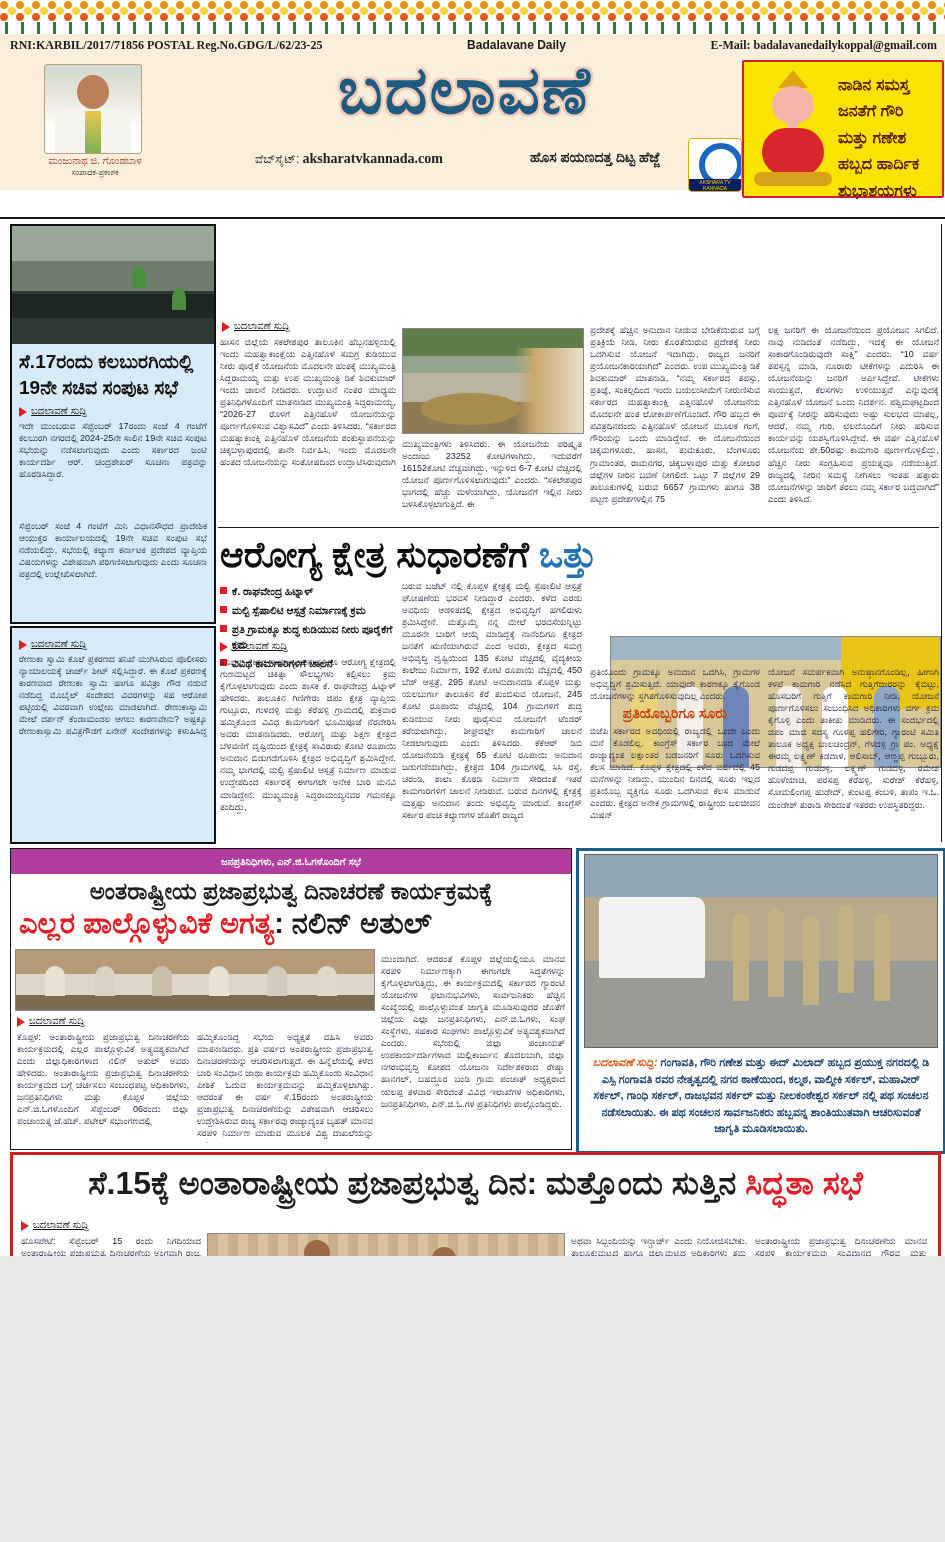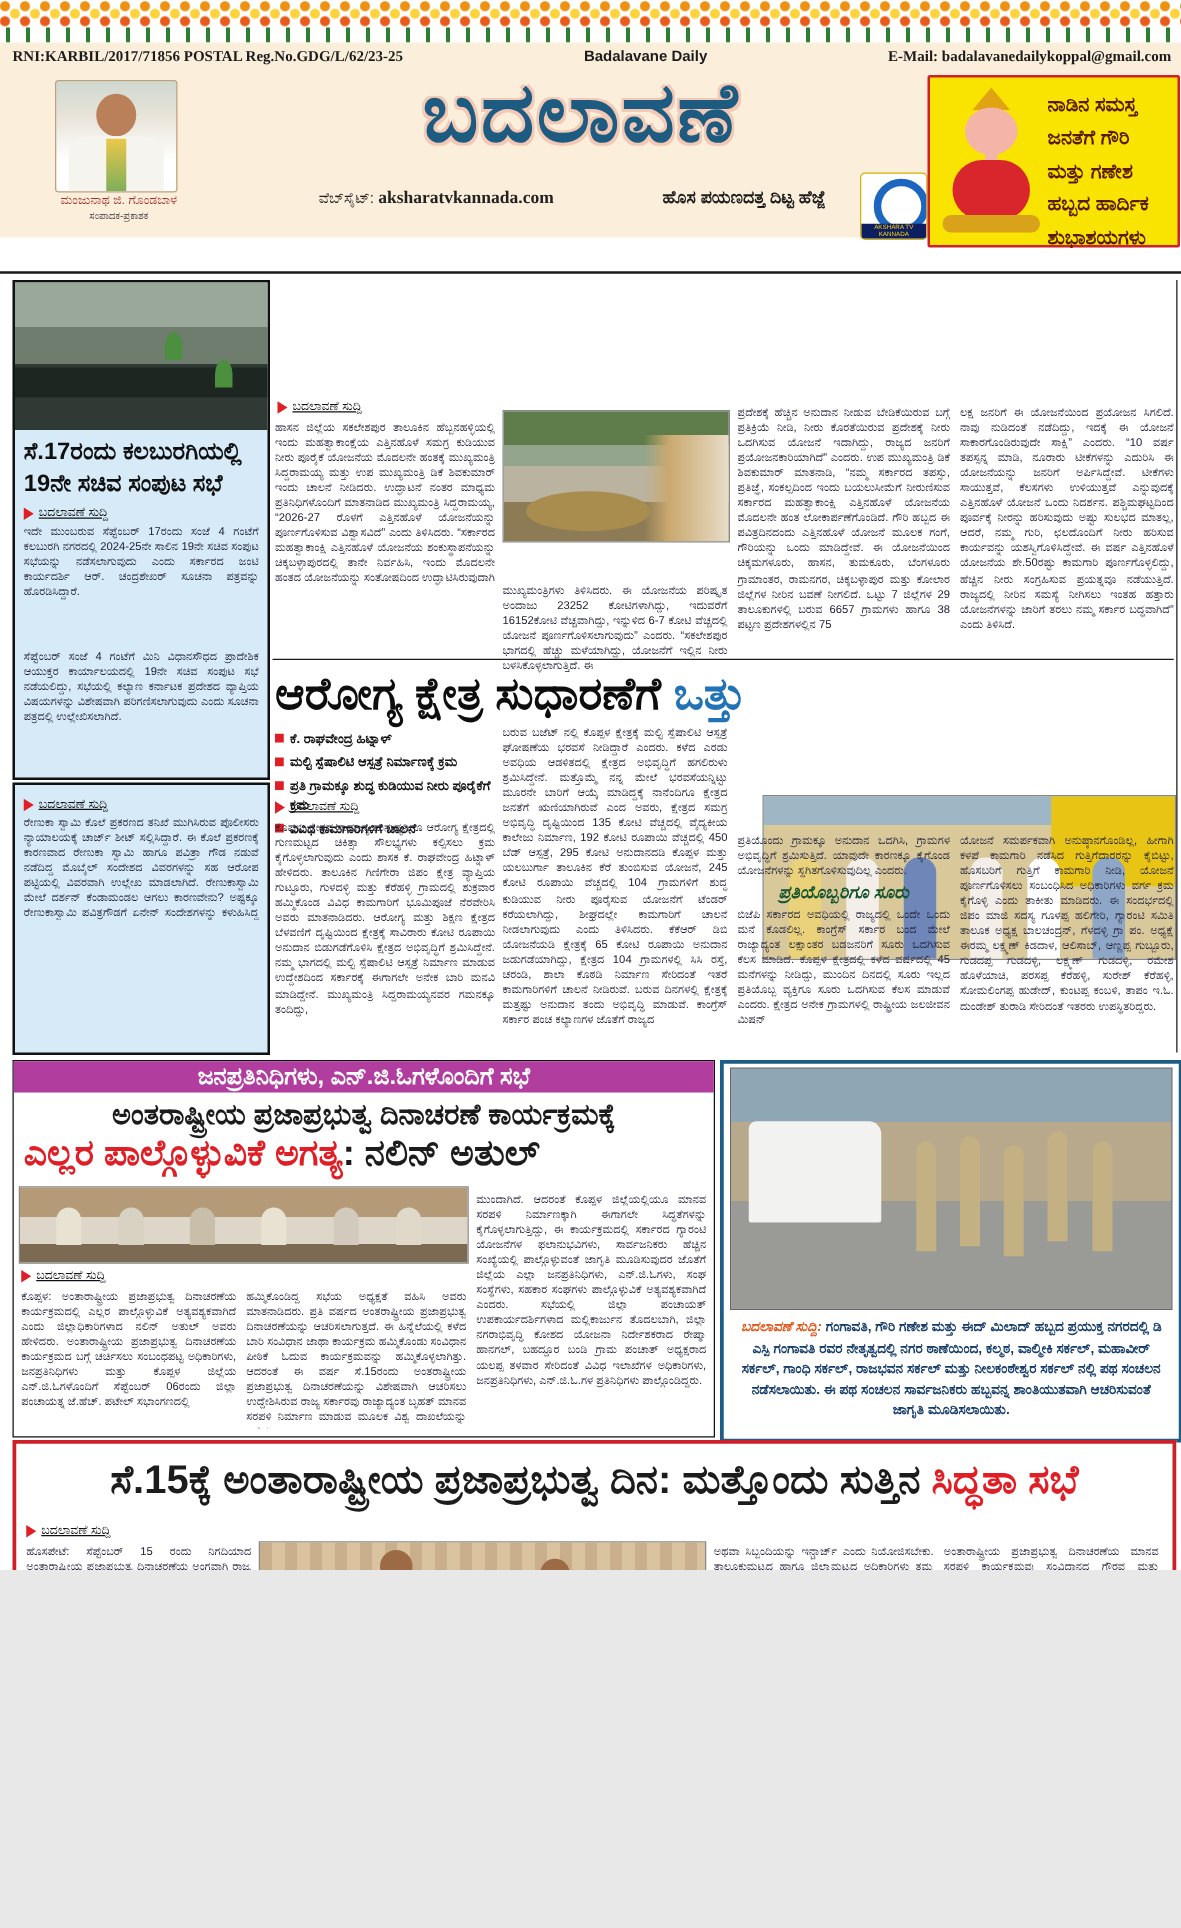--- a/index.html
+++ b/index.html
@@ -79,24 +79,24 @@
   .photo-ettinahole .crowd{position:absolute;right:0;top:18%;width:38%;height:82%;background:linear-gradient(90deg,transparent,#caa96f 30%,#e8dcc8);}
   .photo-ettinahole .water{position:absolute;left:10%;top:62%;width:55%;height:30%;border-radius:50%;background:#a98d4e;}
   
   .h-hl{font-size:36px;font-weight:bold;color:#0d0d0d;white-space:nowrap;}
   .photo-garland{background:linear-gradient(180deg,#9fb6c4 0 18%,#d9c89a 18% 100%);position:relative;}
   .photo-garland .wall{position:absolute;right:0;top:0;width:30%;height:55%;background:#e8c415;}
   .photo-garland .p{position:absolute;bottom:0;width:26px;height:62%;border-radius:12px 12px 0 0;}
   .bullets{font-size:10.5px;font-weight:bold;line-height:1.5;color:#111;}
   .bullets .b{display:flex;gap:5px;margin-bottom:3px;}
   .sq{flex:0 0 auto;width:7px;height:7px;background:#e01e25;margin-top:3px;}
-  .subhead{font-size:14px;font-weight:bold;text-align:center;color:#14532d;margin:3px 0;font-style:italic;}
+  .subhead{font-size:14px;font-weight:bold;text-align:center;color:#c2410c;margin:3px 0;}
   
   .demo-box{left:10px;top:848px;width:560px;height:300px;border:1.5px solid #111;background:#fff;}
-  .kicker{height:25px;background:#b13d9e;color:#fff;font-size:19px;font-weight:bold;display:flex;align-items:center;justify-content:center;}
+  .kicker{height:25px;background:#b13d9e;color:#fff;font-size:10px;font-weight:bold;display:flex;align-items:center;justify-content:center;}
   .d-hl1{text-align:center;font-size:23px;font-weight:bold;margin-top:4px;white-space:nowrap;}
   .d-hl2{text-align:left;padding-left:8px;font-size:29px;font-weight:bold;margin-top:2px;white-space:nowrap;}
   .photo-meet{background:linear-gradient(180deg,#b59a78 0 40%,#ded6c8 40% 75%,#7d6a52 75% 100%);position:relative;}
   .photo-meet .p{position:absolute;top:26%;width:20px;height:50%;border-radius:10px 10px 0 0;}
   
   .police-box{left:576px;top:848px;width:364px;height:300px;border:3px solid #1d5e88;background:#fff;}
   .photo-police{position:relative;width:352px;height:192px;margin:3px auto 0;border:1px solid #666;
     background:linear-gradient(180deg,#8fa7b5 0 22%,#b9a98c 22% 55%,#9a9a96 55% 100%);}
   .photo-police .van{position:absolute;left:4%;top:22%;width:30%;height:42%;background:#f2f2f0;border-radius:6px 10px 2px 2px;}
   .photo-police .p{position:absolute;width:16px;height:46%;border-radius:8px 8px 0 0;background:#c3b083;}
@@ -193,21 +193,21 @@
   <div class="abs byline" style="left:222px;top:320px;">
     <span class="tri"></span>
     <span class="txt">ಬದಲಾವಣೆ ಸುದ್ದಿ</span>
   </div>
 
   <div class="abs body-txt" style="left:220px;top:336px;width:176px;height:190px;">ಹಾಸನ ಜಿಲ್ಲೆಯ ಸಕಲೇಶಪುರ ತಾಲೂಕಿನ ಹೆಬ್ಬನಹಳ್ಳಿಯಲ್ಲಿ ಇಂದು ಮಹತ್ವಾಕಾಂಕ್ಷೆಯ ಎತ್ತಿನಹೊಳೆ ಸಮಗ್ರ ಕುಡಿಯುವ ನೀರು ಪೂರೈಕೆ ಯೋಜನೆಯ ಮೊದಲನೇ ಹಂತಕ್ಕೆ ಮುಖ್ಯಮಂತ್ರಿ ಸಿದ್ದರಾಮಯ್ಯ ಮತ್ತು ಉಪ ಮುಖ್ಯಮಂತ್ರಿ ಡಿಕೆ ಶಿವಕುಮಾರ್ ಇಂದು ಚಾಲನೆ ನೀಡಿದರು. ಉದ್ಘಾಟನೆ ನಂತರ ಮಾಧ್ಯಮ ಪ್ರತಿನಿಧಿಗಳೊಂದಿಗೆ ಮಾತನಾಡಿದ ಮುಖ್ಯಮಂತ್ರಿ ಸಿದ್ದರಾಮಯ್ಯ, “2026-27 ರೊಳಗೆ ಎತ್ತಿನಹೊಳೆ ಯೋಜನೆಯನ್ನು ಪೂರ್ಣಗೊಳಿಸುವ ವಿಶ್ವಾಸವಿದೆ” ಎಂದು ತಿಳಿಸಿದರು. “ಸರ್ಕಾರದ ಮಹತ್ವಾಕಾಂಕ್ಷಿ ಎತ್ತಿನಹೊಳೆ ಯೋಜನೆಯ ಶಂಕುಸ್ಥಾಪನೆಯನ್ನು ಚಿಕ್ಕಬಳ್ಳಾಪುರದಲ್ಲಿ ತಾನೇ ನಿರ್ವಹಿಸಿ, ಇಂದು ಮೊದಲನೇ ಹಂತದ ಯೋಜನೆಯನ್ನು ಸಂತೋಷದಿಂದ ಉದ್ಘಾಟಿಸಿರುವುದಾಗಿ</div>
   <div class="abs ph photo-ettinahole" style="left:402px;top:328px;width:180px;height:104px;">
     <div class="crowd"></div>
       <div class="water"></div>
   </div>
-  <div class="abs body-txt" style="left:402px;top:438px;width:180px;height:88px;margin-top:28px;">ಮುಖ್ಯಮಂತ್ರಿಗಳು ತಿಳಿಸಿದರು. ಈ ಯೋಜನೆಯ ಪರಿಷ್ಕೃತ ಅಂದಾಜು 23252 ಕೋಟಿಗಳಾಗಿದ್ದು, ಇದುವರೆಗೆ 16152ಕೋಟಿ ವೆಚ್ಚವಾಗಿದ್ದು, ಇನ್ನುಳಿದ 6-7 ಕೋಟಿ ವೆಚ್ಚದಲ್ಲಿ ಯೋಜನೆ ಪೂರ್ಣಗೊಳಿಸಲಾಗುವುದು” ಎಂದರು. “ಸಕಲೇಶಪುರ ಭಾಗದಲ್ಲಿ ಹೆಚ್ಚು ಮಳೆಯಾಗಿದ್ದು, ಯೋಜನೆಗೆ ಇಲ್ಲಿನ ನೀರು ಬಳಸಿಕೊಳ್ಳಲಾಗುತ್ತಿದೆ. ಈ</div>
+  <div class="abs body-txt" style="left:402px;top:438px;width:180px;height:88px;">ಮುಖ್ಯಮಂತ್ರಿಗಳು ತಿಳಿಸಿದರು. ಈ ಯೋಜನೆಯ ಪರಿಷ್ಕೃತ ಅಂದಾಜು 23252 ಕೋಟಿಗಳಾಗಿದ್ದು, ಇದುವರೆಗೆ 16152ಕೋಟಿ ವೆಚ್ಚವಾಗಿದ್ದು, ಇನ್ನುಳಿದ 6-7 ಕೋಟಿ ವೆಚ್ಚದಲ್ಲಿ ಯೋಜನೆ ಪೂರ್ಣಗೊಳಿಸಲಾಗುವುದು” ಎಂದರು. “ಸಕಲೇಶಪುರ ಭಾಗದಲ್ಲಿ ಹೆಚ್ಚು ಮಳೆಯಾಗಿದ್ದು, ಯೋಜನೆಗೆ ಇಲ್ಲಿನ ನೀರು ಬಳಸಿಕೊಳ್ಳಲಾಗುತ್ತಿದೆ. ಈ</div>
   <div class="abs body-txt" style="left:590px;top:324px;width:170px;height:202px;">ಪ್ರದೇಶಕ್ಕೆ ಹೆಚ್ಚಿನ ಅನುದಾನ ನೀಡುವ ಬೇಡಿಕೆಯಿರುವ ಬಗ್ಗೆ ಪ್ರತಿಕ್ರಿಯೆ ನೀಡಿ, ನೀರು ಕೊರತೆಯಿರುವ ಪ್ರದೇಶಕ್ಕೆ ನೀರು ಒದಗಿಸುವ ಯೋಜನೆ ಇದಾಗಿದ್ದು, ರಾಜ್ಯದ ಜನರಿಗೆ ಪ್ರಯೋಜನಕಾರಿಯಾಗಿದೆ” ಎಂದರು. ಉಪ ಮುಖ್ಯಮಂತ್ರಿ ಡಿಕೆ ಶಿವಕುಮಾರ್ ಮಾತನಾಡಿ, “ನಮ್ಮ ಸರ್ಕಾರದ ತಪಸ್ಸು, ಪ್ರತಿಜ್ಞೆ, ಸಂಕಲ್ಪದಿಂದ ಇಂದು ಬಯಲುಸೀಮೆಗೆ ನೀರುಣಿಸುವ ಸರ್ಕಾರದ ಮಹತ್ವಾಕಾಂಕ್ಷಿ ಎತ್ತಿನಹೊಳೆ ಯೋಜನೆಯ ಮೊದಲನೇ ಹಂತ ಲೋಕಾರ್ಪಣೆಗೊಂಡಿದೆ. ಗೌರಿ ಹಬ್ಬದ ಈ ಪವಿತ್ರದಿನದಂದು ಎತ್ತಿನಹೊಳೆ ಯೋಜನೆ ಮೂಲಕ ಗಂಗೆ, ಗೌರಿಯನ್ನು ಒಂದು ಮಾಡಿದ್ದೇವೆ. ಈ ಯೋಜನೆಯಿಂದ ಚಿಕ್ಕಮಗಳೂರು, ಹಾಸನ, ತುಮಕೂರು, ಬೆಂಗಳೂರು ಗ್ರಾಮಾಂತರ, ರಾಮನಗರ, ಚಿಕ್ಕಬಳ್ಳಾಪುರ ಮತ್ತು ಕೋಲಾರ ಜಿಲ್ಲೆಗಳ ನೀರಿನ ಬವಣೆ ನೀಗಲಿದೆ. ಒಟ್ಟು 7 ಜಿಲ್ಲೆಗಳ 29 ತಾಲೂಕುಗಳಲ್ಲಿ ಬರುವ 6657 ಗ್ರಾಮಗಳು ಹಾಗೂ 38 ಪಟ್ಟಣ ಪ್ರದೇಶಗಳಲ್ಲಿನ 75</div>
   <div class="abs body-txt" style="left:768px;top:324px;width:171px;height:202px;">ಲಕ್ಷ ಜನರಿಗೆ ಈ ಯೋಜನೆಯಿಂದ ಪ್ರಯೋಜನ ಸಿಗಲಿದೆ. ನಾವು ನುಡಿದಂತೆ ನಡೆದಿದ್ದು, ಇದಕ್ಕೆ ಈ ಯೋಜನೆ ಸಾಕಾರಗೊಂಡಿರುವುದೇ ಸಾಕ್ಷಿ” ಎಂದರು. “10 ವರ್ಷ ತಪಸ್ಸನ್ನ ಮಾಡಿ, ನೂರಾರು ಟೀಕೆಗಳನ್ನು ಎದುರಿಸಿ ಈ ಯೋಜನೆಯನ್ನು ಜನರಿಗೆ ಅರ್ಪಿಸಿದ್ದೇವೆ. ಟೀಕೆಗಳು ಸಾಯುತ್ತವೆ, ಕೆಲಸಗಳು ಉಳಿಯುತ್ತವೆ ಎನ್ನುವುದಕ್ಕೆ ಎತ್ತಿನಹೊಳೆ ಯೋಜನೆ ಒಂದು ನಿದರ್ಶನ. ಪಶ್ಚಿಮಘಟ್ಟದಿಂದ ಪೂರ್ವಕ್ಕೆ ನೀರನ್ನು ಹರಿಸುವುದು ಅಷ್ಟು ಸುಲಭದ ಮಾತಲ್ಲ, ಆದರೆ, ನಮ್ಮ ಗುರಿ, ಛಲದೊಂದಿಗೆ ನೀರು ಹರಿಸುವ ಕಾರ್ಯವನ್ನು ಯಶಸ್ವಿಗೊಳಿಸಿದ್ದೇವೆ. ಈ ವರ್ಷ ಎತ್ತಿನಹೊಳೆ ಯೋಜನೆಯ ಶೇ.50ರಷ್ಟು ಕಾಮಗಾರಿ ಪೂರ್ಣಗೊಳ್ಳಲಿದ್ದು, ಹೆಚ್ಚಿನ ನೀರು ಸಂಗ್ರಹಿಸುವ ಪ್ರಯತ್ನವೂ ನಡೆಯುತ್ತಿದೆ. ರಾಜ್ಯದಲ್ಲಿ ನೀರಿನ ಸಮಸ್ಯೆ ನೀಗಿಸಲು ಇಂತಹ ಹತ್ತಾರು ಯೋಜನೆಗಳನ್ನು ಜಾರಿಗೆ ತರಲು ನಮ್ಮ ಸರ್ಕಾರ ಬದ್ಧವಾಗಿದೆ” ಎಂದು ತಿಳಿಸಿದೆ.</div>
 
   <div class="abs hr-thin" style="left:218px;top:527px;width:721px;"></div>
 
   <div class="abs h-hl" style="left:220px;top:534px;">
     <span>ಆರೋಗ್ಯ ಕ್ಷೇತ್ರ ಸುಧಾರಣೆಗೆ </span><span class="blue">ಒತ್ತು</span>
   </div>
   <div class="abs ph photo-garland" style="left:610px;top:530px;width:329px;height:130px;">
     <div class="wall"></div>

